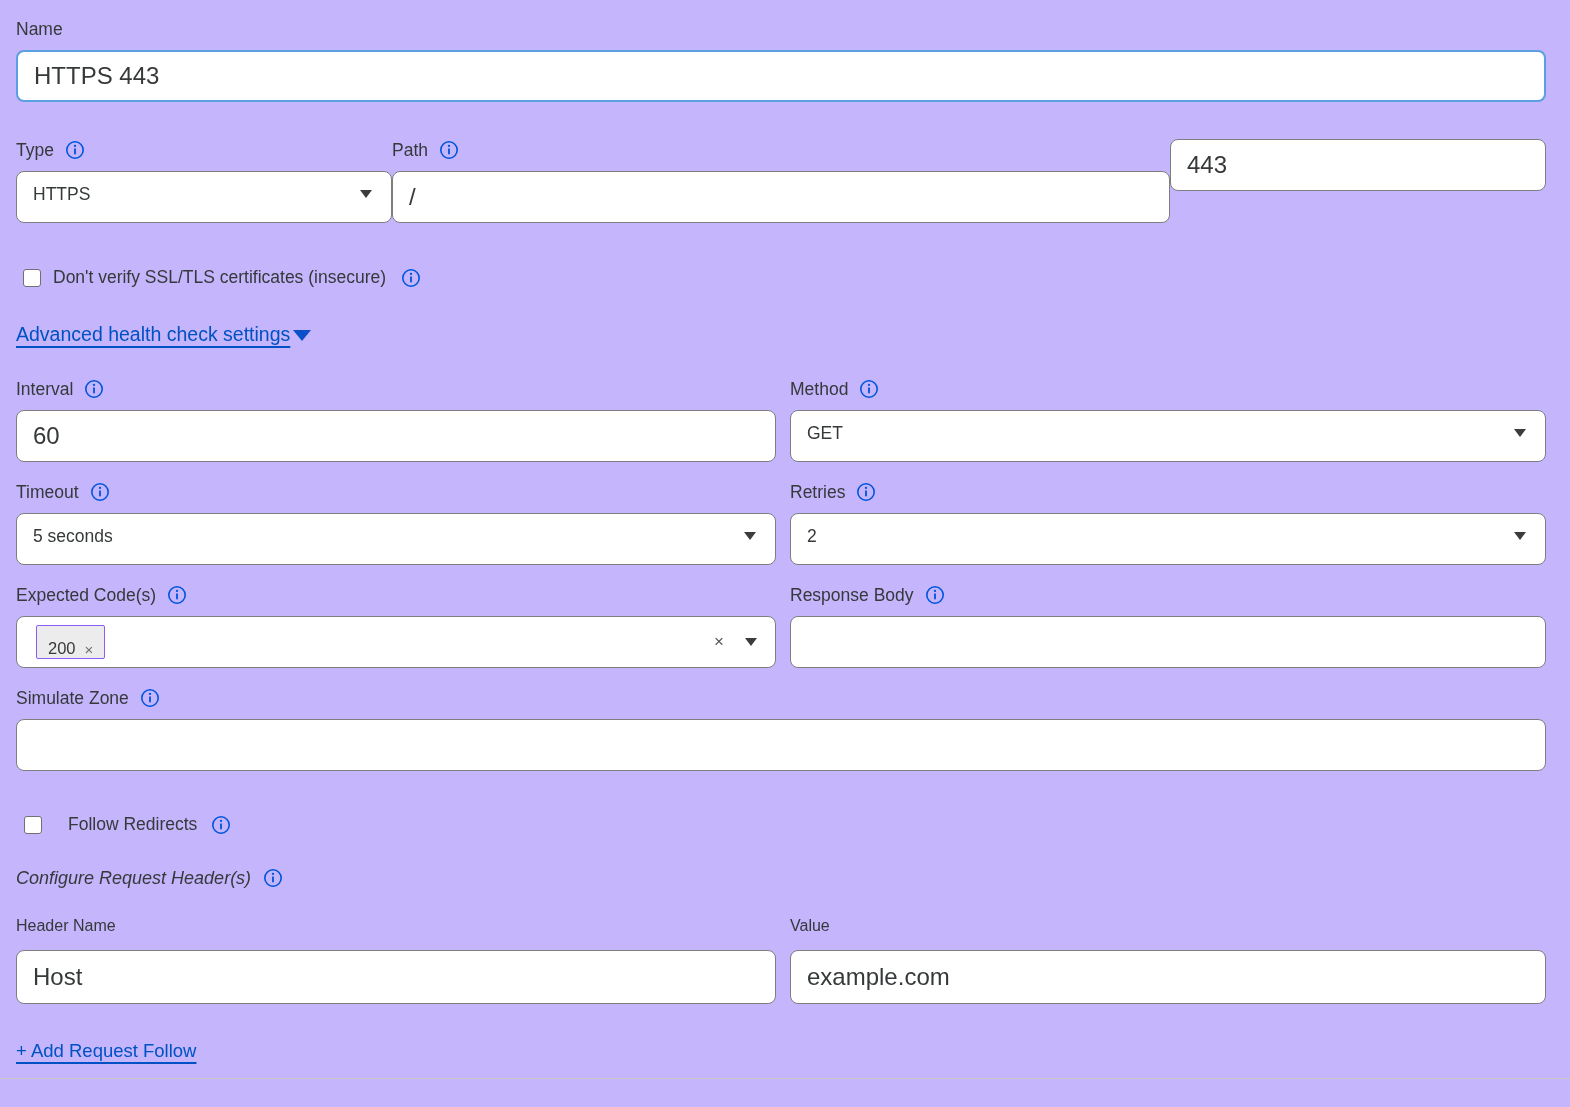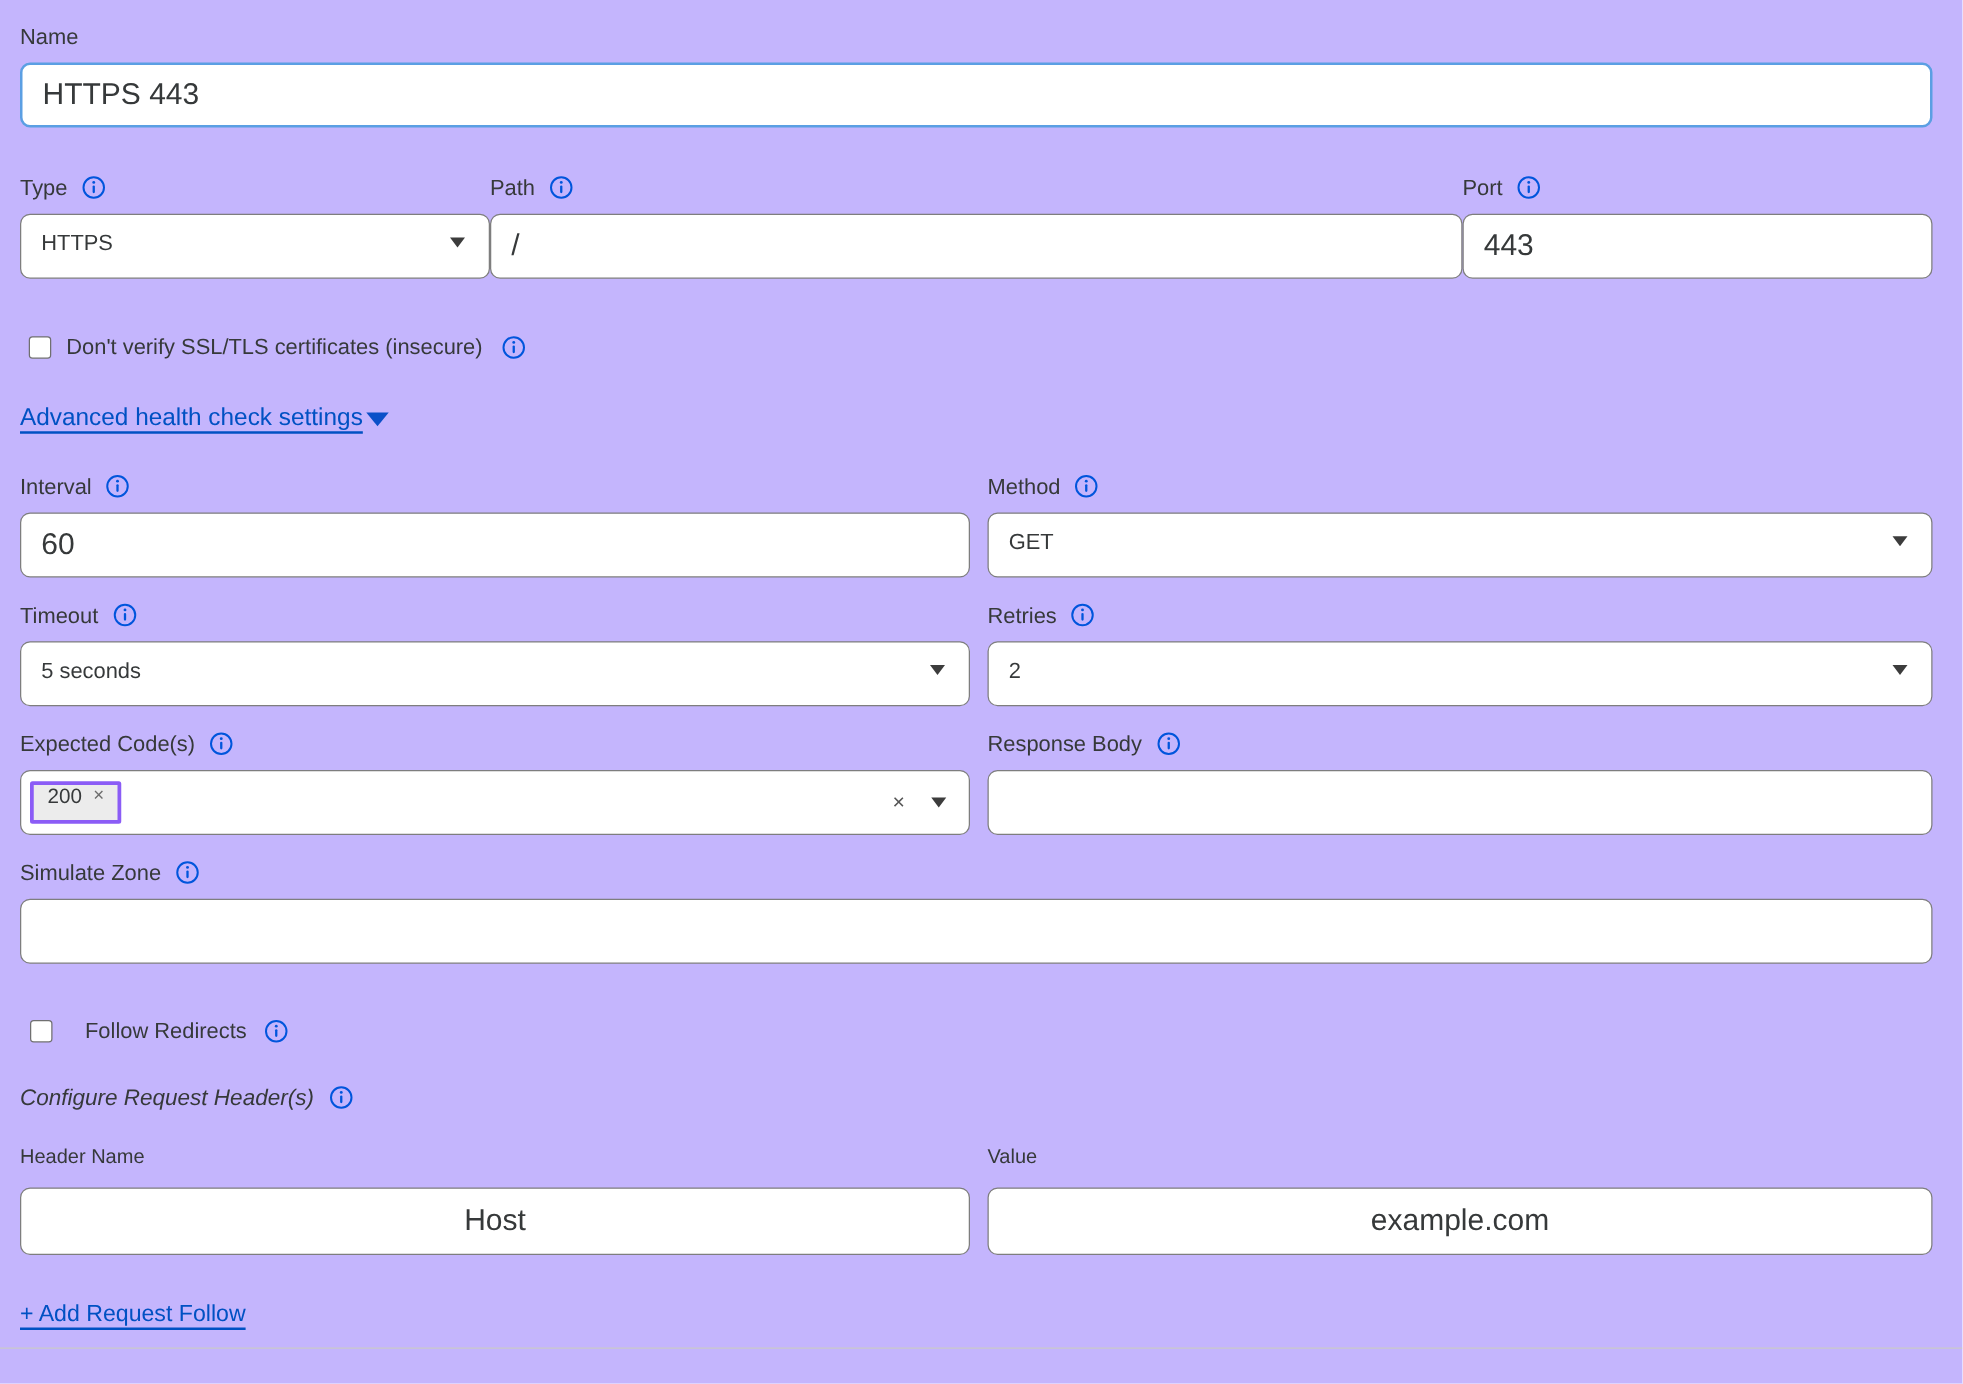--- a/index.html
+++ b/index.html
@@ -29,31 +29,31 @@
   .check-row { display:flex; align-items:center; font-size:17.5px; }
   .link { color:#0051c3; text-decoration:underline; text-underline-offset:5px; text-decoration-thickness:2px; cursor:pointer; }
   .adv-link-row { display:flex; align-items:center; margin-top:34px; height:24px; }
   .adv-link { font-size:19.5px; }
   .adv-caret { width:0; height:0; border-left:9px solid transparent; border-right:9px solid transparent; border-top:11px solid #0b50c8; margin-left:3px; margin-top:2px; }
   .multiselect {
     width:100%; height:52px; border:1px solid #7e7e7e; border-radius:8px;
     padding:0 18px 0 7px; background:#fff; display:flex; align-items:center;
   }
   .tag {
-    background:#ececec; border:3px solid #8b5cf6; border-radius:2px;
-    height:34px; padding:0 11px; display:inline-flex; align-items:flex-start; gap:9px;
-    font-size:16.5px; color:#36393a;
+    background:#ececec; border:1px solid #8b5cf6; border-radius:2px;
+    height:34px; padding:0 11px; display:inline-flex; align-items:flex-end; gap:9px;
+    font-size:16.5px; color:#36393a;margin-left:12px;
   }
   .tag-x { color:#6d6d6d; font-size:15px; cursor:pointer; }
   .ms-right { margin-left:auto; display:flex; align-items:center; gap:21px; }
   .ms-clear { color:#565656; font-size:17px; cursor:pointer; }
   .section-title-row { display:flex; align-items:center; gap:12px; font-size:18px; height:24px;font-style:italic; }
   .small-label { font-size:16px; height:21px; margin-bottom:14px; display:flex; align-items:center; }
   .hdr-grid { display:grid; grid-template-columns:760px 1fr; column-gap:14px; }
-  .hdr-input { height:54px;text-align:center; }
+  .hdr-input { height:54px; }
   .add-link-row { margin-top:34px; height:26px; display:flex; align-items:center; }
   .add-link { font-size:18.5px; }
   .divider { height:1px; background:#c9c9c9; margin:14px -24px 0 -16px; }
 </style>
 </head>
 <body>
 
 <div class="page">
 
   <div class="label-row">
@@ -85,30 +85,20 @@
           <svg viewBox="0 0 20 20" width="20" height="20">
               <circle cx="10" cy="10" r="8.2" fill="none" stroke="#0055dc" stroke-width="1.6"></circle>
               <circle cx="10" cy="5.9" r="1.15" fill="#0055dc"></circle>
               <rect x="9.08" y="8.3" width="1.84" height="6.2" rx="0.92" fill="#0055dc"></rect>
             </svg>
         </span>
       </div>
       <input class="text-input" type="text" value="/" style="">
     </div>
     <div>
-      <div class="label-row">
-        <span>Port</span>
-        <span class="info-icon">
-          <svg viewBox="0 0 20 20" width="20" height="20">
-              <circle cx="10" cy="10" r="8.2" fill="none" stroke="#0055dc" stroke-width="1.6"></circle>
-              <circle cx="10" cy="5.9" r="1.15" fill="#0055dc"></circle>
-              <rect x="9.08" y="8.3" width="1.84" height="6.2" rx="0.92" fill="#0055dc"></rect>
-            </svg>
-        </span>
-      </div>
       <input class="text-input" type="text" value="443" style="">
     </div>
   </div>
 
   <div class="check-row" style="margin-top:44px; padding-left:7px; gap:12px;">
     <span class="checkbox"></span>
     <span>Don't verify SSL/TLS certificates (insecure)</span>
     <span class="info-icon" style="margin-left:3px;">
       <svg viewBox="0 0 20 20" width="20" height="20">
           <circle cx="10" cy="10" r="8.2" fill="none" stroke="#0055dc" stroke-width="1.6"></circle>

